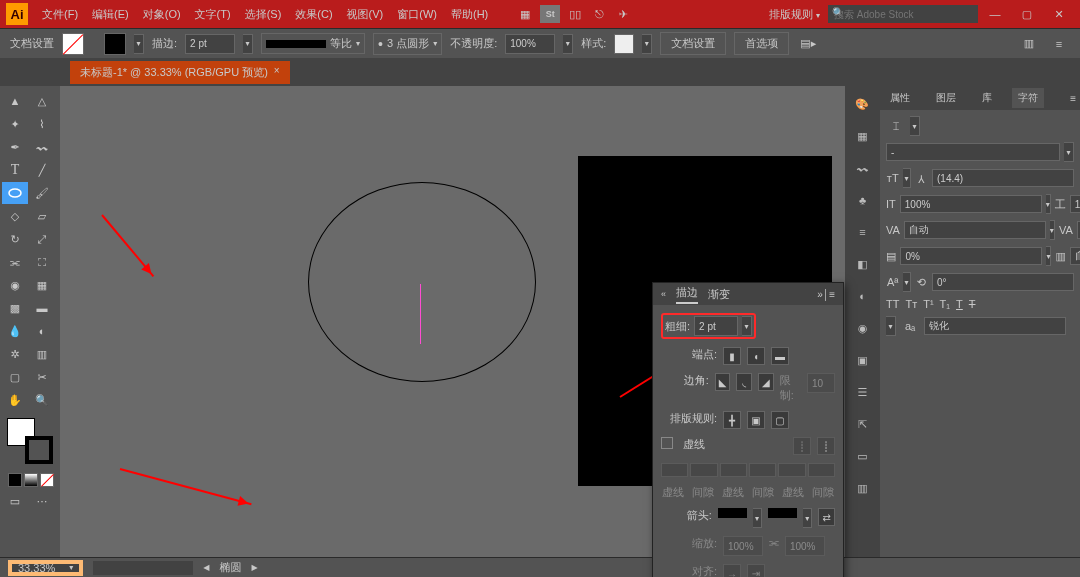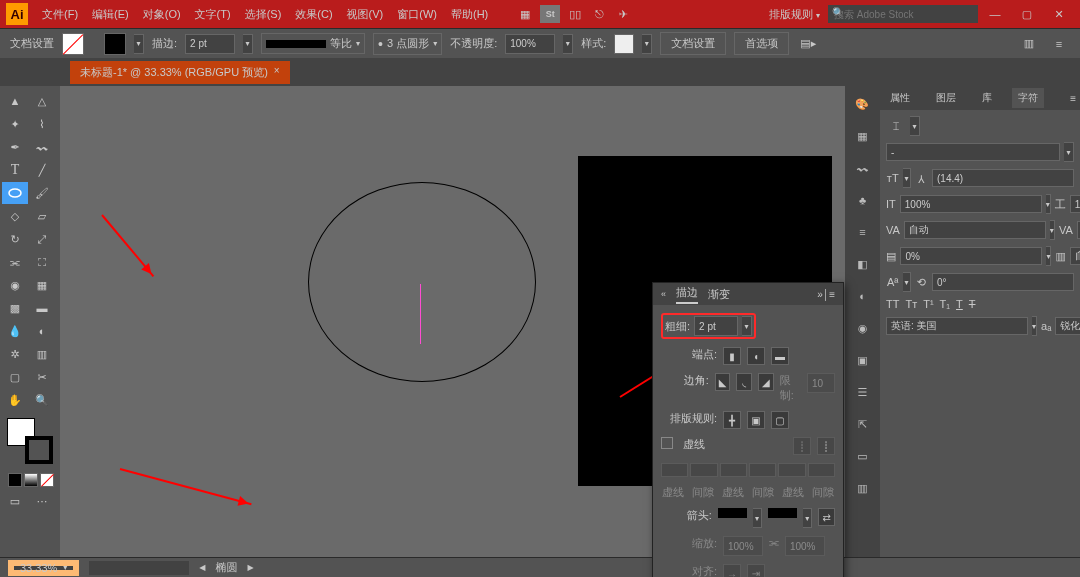--- a/index.html
+++ b/index.html
@@ -53,21 +53,21 @@
 .fp-header{height:22px;background:#434343;display:flex;align-items:center;padding:0 8px;gap:10px}
 .fp-tab{font-size:11px;cursor:pointer}
 .fp-tab.active{border-bottom:2px solid #ccc;padding-bottom:2px}
 .fp-flyout{margin-left:auto;font-size:10px;cursor:pointer}
 .fp-body{padding:8px;display:flex;flex-direction:column;gap:8px}
 .fp-row{display:flex;align-items:flex-start;gap:6px}
 .fp-label{width:56px;text-align:right;font-size:11px}
 .toggle-btn{width:18px;height:18px;border:1px solid #666;background:#3a3a3a;display:flex;align-items:center;justify-content:center;cursor:pointer;font-size:10px}
 .redbox{border:2px solid #ff2a2a;border-radius:3px;padding:1px 2px;display:flex;align-items:center;gap:4px}
 .statusbar{height:20px;background:#535353;display:flex;align-items:center;padding:0 8px;gap:10px;border-top:1px solid #2a2a2a}
-.status-dd{height:16px;background:#424242;border:6px solid #fdba74;padding:0 6px;font-size:10px;display:flex;align-items:center;gap:6px}
+.status-dd{height:16px;background:#424242;border:4px solid #fdba74;padding:0 6px;font-size:10px;display:flex;align-items:center;gap:14px}
 .checkbox{width:12px;height:12px;border:1px solid #888;display:inline-block;margin-right:4px}
 .pattern-row{display:flex;gap:2px}
 .pattern-sw{width:28px;height:14px;border:1px solid #666;background:#3a3a3a}
 .arrow-sw{width:32px;height:10px;background:#000}
 .dimmed{opacity:.45}
 </style>
 </head>
 <body>
 
 <div class="menubar">
@@ -264,21 +264,20 @@
       </div>
       <div class="prow" style="gap:6px">
         <span>TT</span>
         <span>Tᴛ</span>
         <span>T¹</span>
         <span>T₁</span>
         <span><u>T</u></span>
         <span><s>T</s></span>
       </div>
       <div class="prow">
-        <input class="pinput" value="英语: 美国" style="">
           <div class="dd">▾</div>
         <span class="picon">aₐ</span>
           <input class="pinput" style="flex: 0 0 40px;" value="锐化">
       </div>
     </div>
   </div>
 </div>
 
 <div class="statusbar">
   <div class="status-dd">

